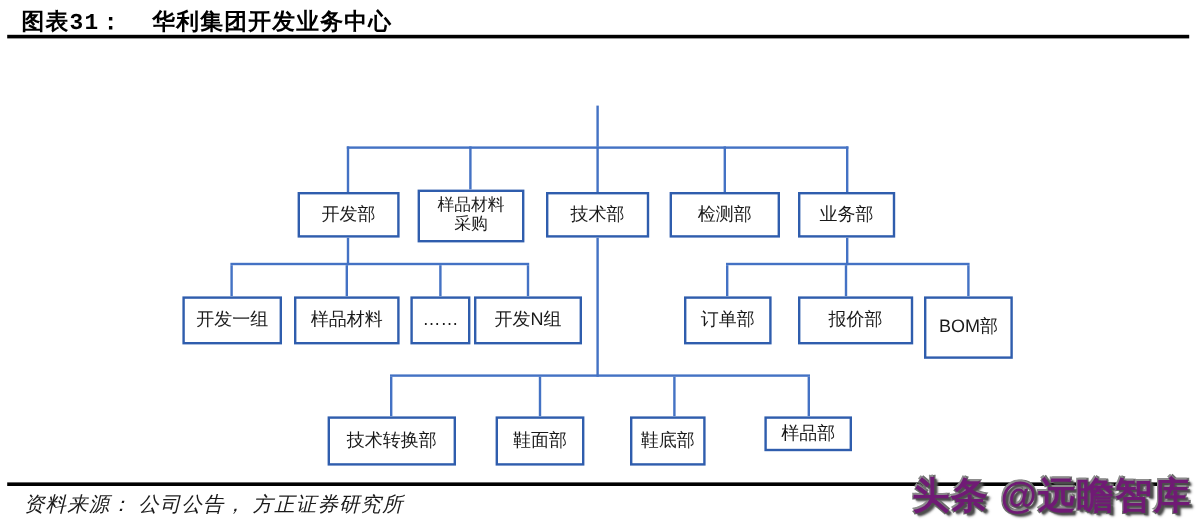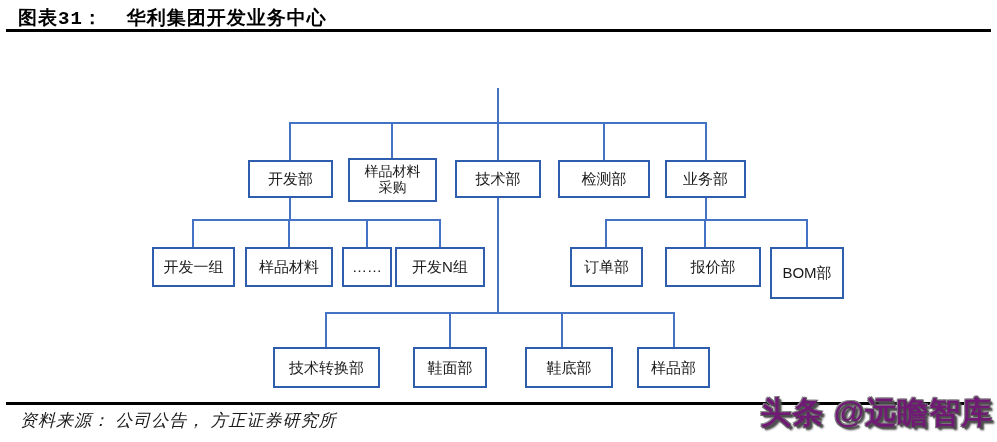--- a/index.html
+++ b/index.html
@@ -103,21 +103,21 @@
   <div class="node" style="left:245px;top:247px;width:88px;height:40px">样品材料</div>
   <div class="node" style="left:342px;top:247px;width:50px;height:40px">……</div>
   <div class="node" style="left:395px;top:247px;width:90px;height:40px">开发N组</div>
 
   <div class="node" style="left:570px;top:247px;width:73px;height:40px">订单部</div>
   <div class="node" style="left:665px;top:247px;width:96px;height:40px">报价部</div>
   <div class="node" style="left:770px;top:247px;width:74px;height:52px">BOM部</div>
 
   <div class="node" style="left:273px;top:347px;width:107px;height:41px">技术转换部</div>
   <div class="node" style="left:413px;top:347px;width:74px;height:41px">鞋面部</div>
-  <div class="node" style="left:525px;top:347px;width:88px;height:41px">鞋底部</div>
-  <div class="node" style="left:637px;top:347px;width:73px;height:41px">样品部</div>
+  <div class="node" style="left:525px;top:347px;width:63px;height:41px">鞋底部</div>
+  <div class="node" style="left:637px;top:347px;width:73px;height:29px">样品部</div>
 
   <div class="rule rule-bottom"></div>
   <div class="source-line">资料来源： 公司公告， 方正证券研究所</div>
 
   <div class="watermark">头条 @远瞻智库</div>
 
 </div>
 
 </body></html>

